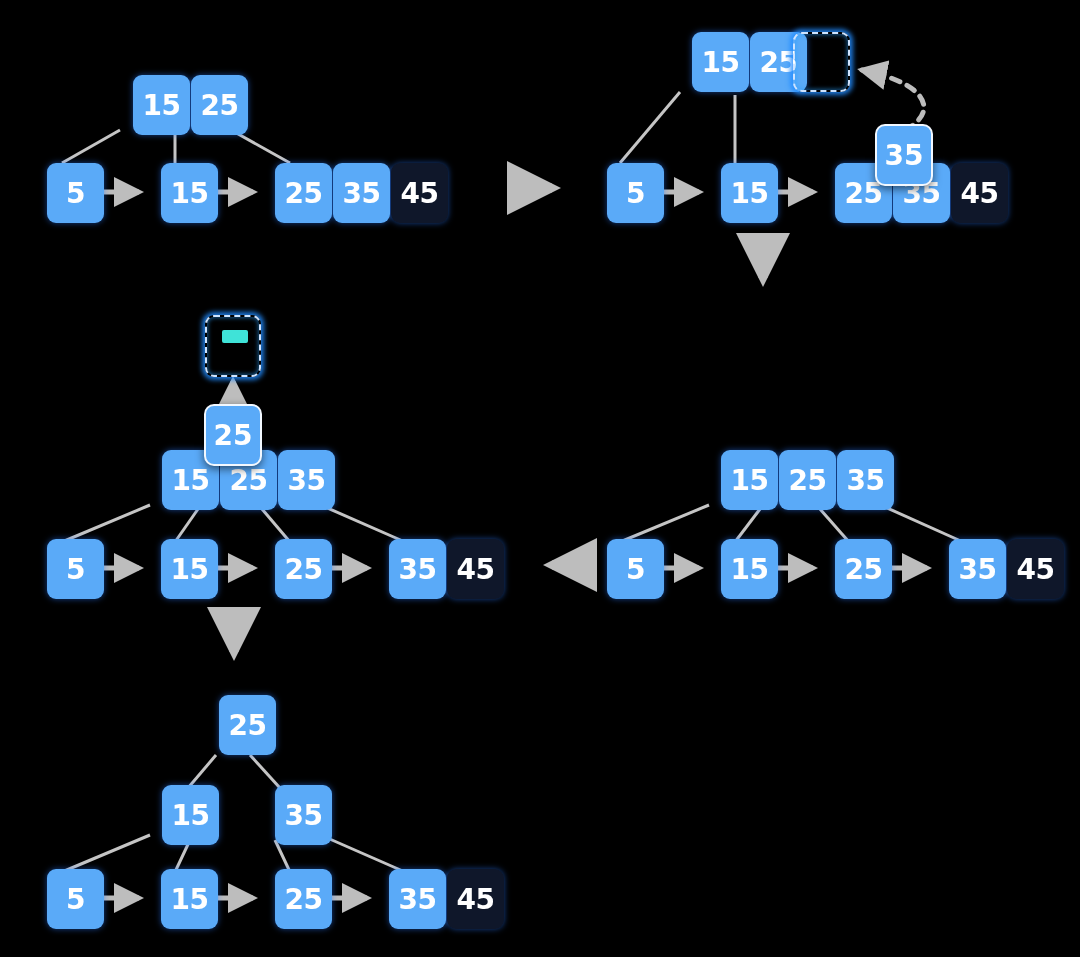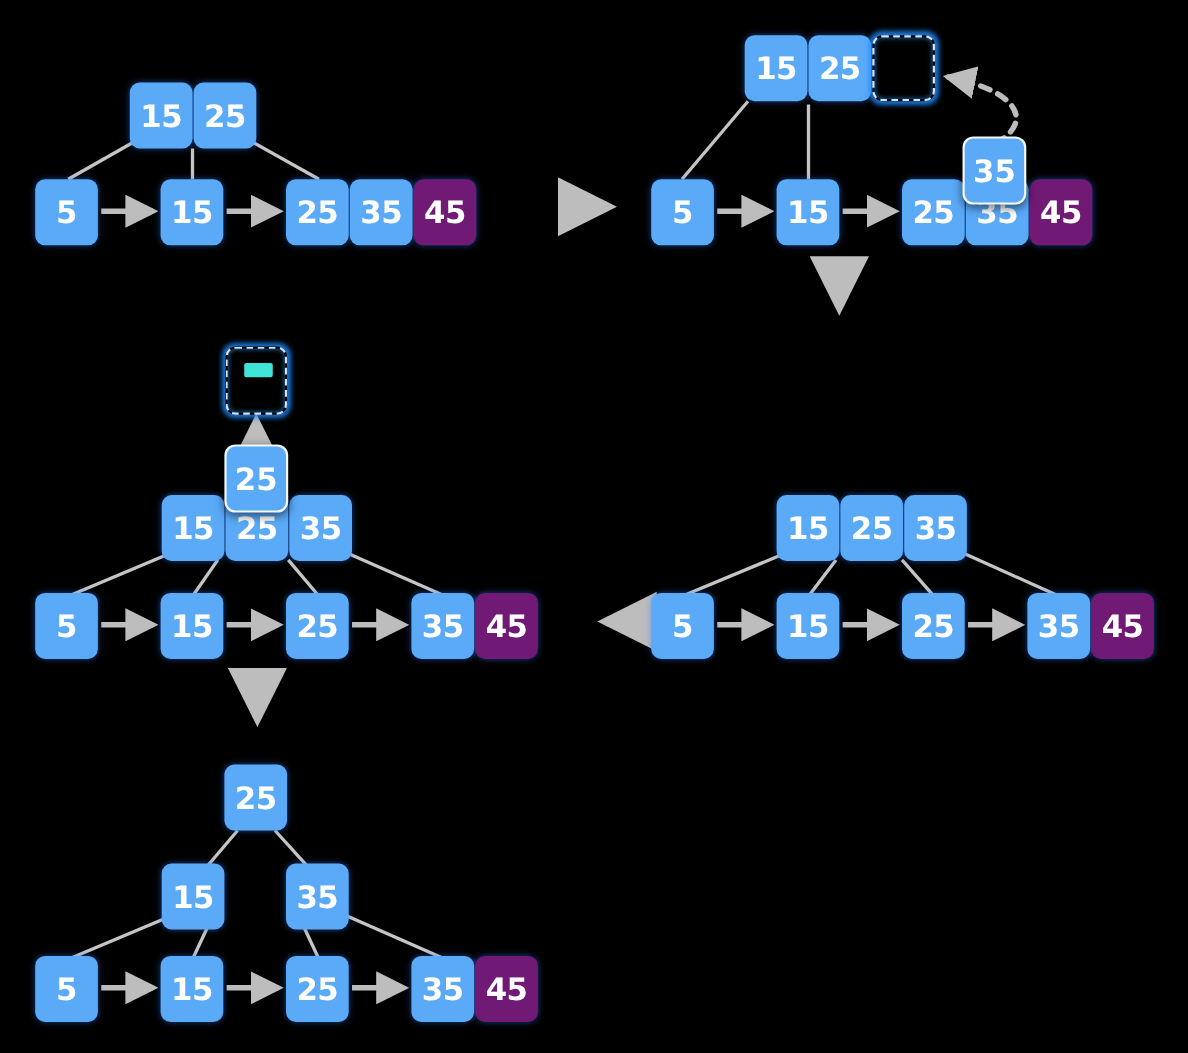--- a/index.html
+++ b/index.html
@@ -11,34 +11,35 @@
   }
   #stage{position:absolute;left:0;top:0;width:1080px;height:957px;}
 
   
   svg.edges{position:absolute;left:0;top:0;width:1080px;height:957px;overflow:visible;pointer-events:none;}
 
   
   .node{
     position:absolute;display:flex;align-items:flex-end;
     filter:drop-shadow(0 0 3px rgba(40,120,255,.55));
+    margin-left:15px;
   }
   .cell{
     width:57px;height:60px;
     display:flex;align-items:center;justify-content:center;
     background:#5aaaf8;
     color:#ffffff;
     font-size:28px;font-weight:bold;
     font-family:"DejaVu Sans","Liberation Sans",sans-serif;
     border-radius:9px;
     box-sizing:border-box;
     letter-spacing:-0.5px;
   }
   .node .cell + .cell{margin-left:1px;}
-  .cell.hl{background:#701a75;}
+  .cell.hl{background:#0f172a;}
 
   
   .float-card{
     position:absolute;z-index:30;
     background:#5aaaf8;color:#fff;font-weight:bold;font-size:28px;
     display:flex;align-items:center;justify-content:center;
     border-radius:10px;
     border:2px solid rgba(255,255,255,.92);
     box-shadow:0 3px 9px rgba(0,0,0,.55);
     box-sizing:border-box;

